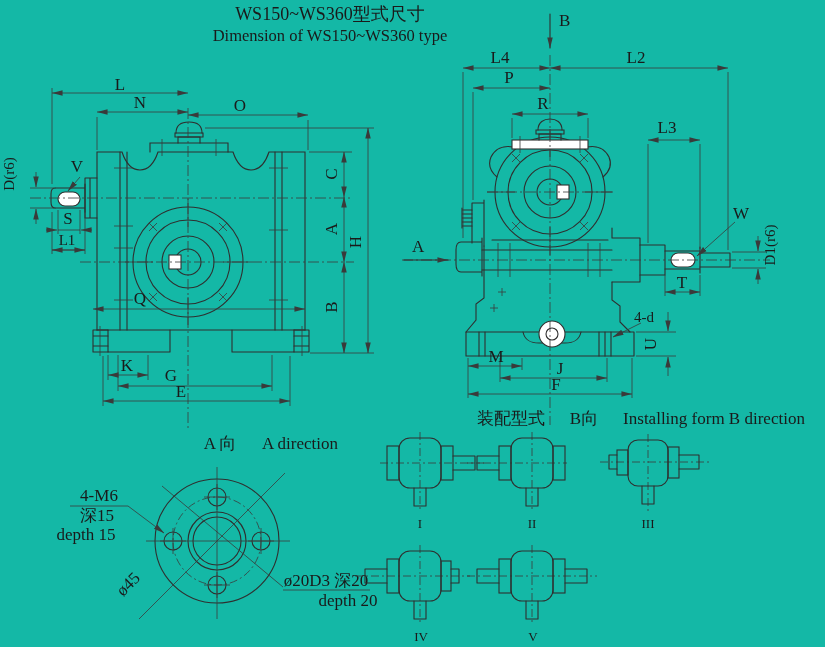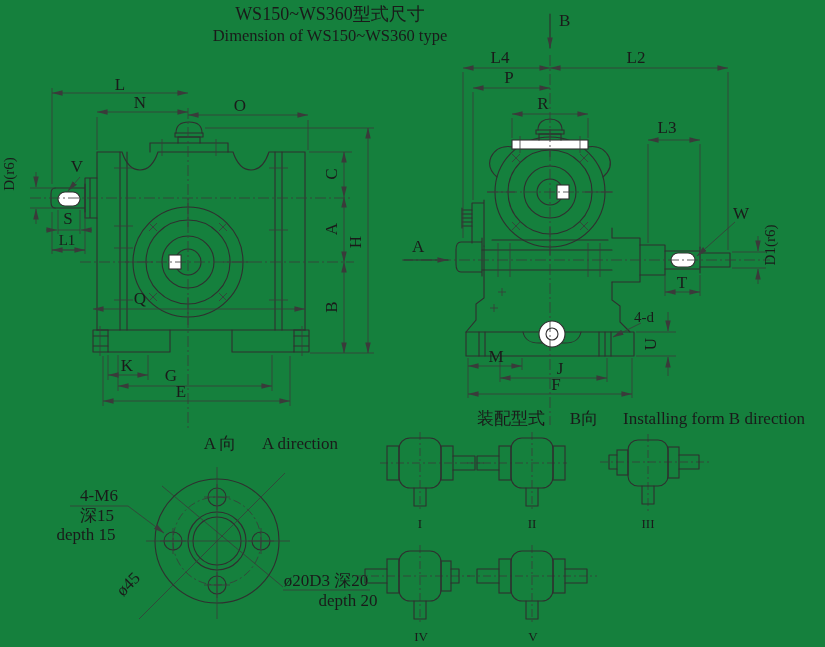--- a/index.html
+++ b/index.html
@@ -1,16 +1,16 @@
 <!DOCTYPE html>
 <html><head>
 <meta charset="utf-8">
 <style>
   html,body{margin:0;padding:0;background:#ffffff;}
-  .stage{position:relative;width:825px;height:647px;background:#15803d;overflow:hidden;
+  .stage{position:relative;width:825px;height:647px;background:#14b8a6;overflow:hidden;
          font-family:"Liberation Serif","DejaVu Serif",serif;}
   svg{display:block}
   .ln{stroke:#2f2f2f;stroke-width:1.1;fill:none;stroke-linecap:round;}
   .thin{stroke:#3a3a3a;stroke-width:.8;fill:none;}
   .cl{stroke:#3a3a3a;stroke-width:.8;fill:none;stroke-dasharray:11 3 2 3;}
   .cls{stroke:#3a3a3a;stroke-width:.8;fill:none;stroke-dasharray:8 3 2 3;}
   .dim{stroke:#3a3a3a;stroke-width:.8;fill:none;}
   .wfill{fill:#ffffff;stroke:#2f2f2f;stroke-width:1.1;}
   text{fill:#1a1a1a;}
   .lbl{font-size:17px;}

